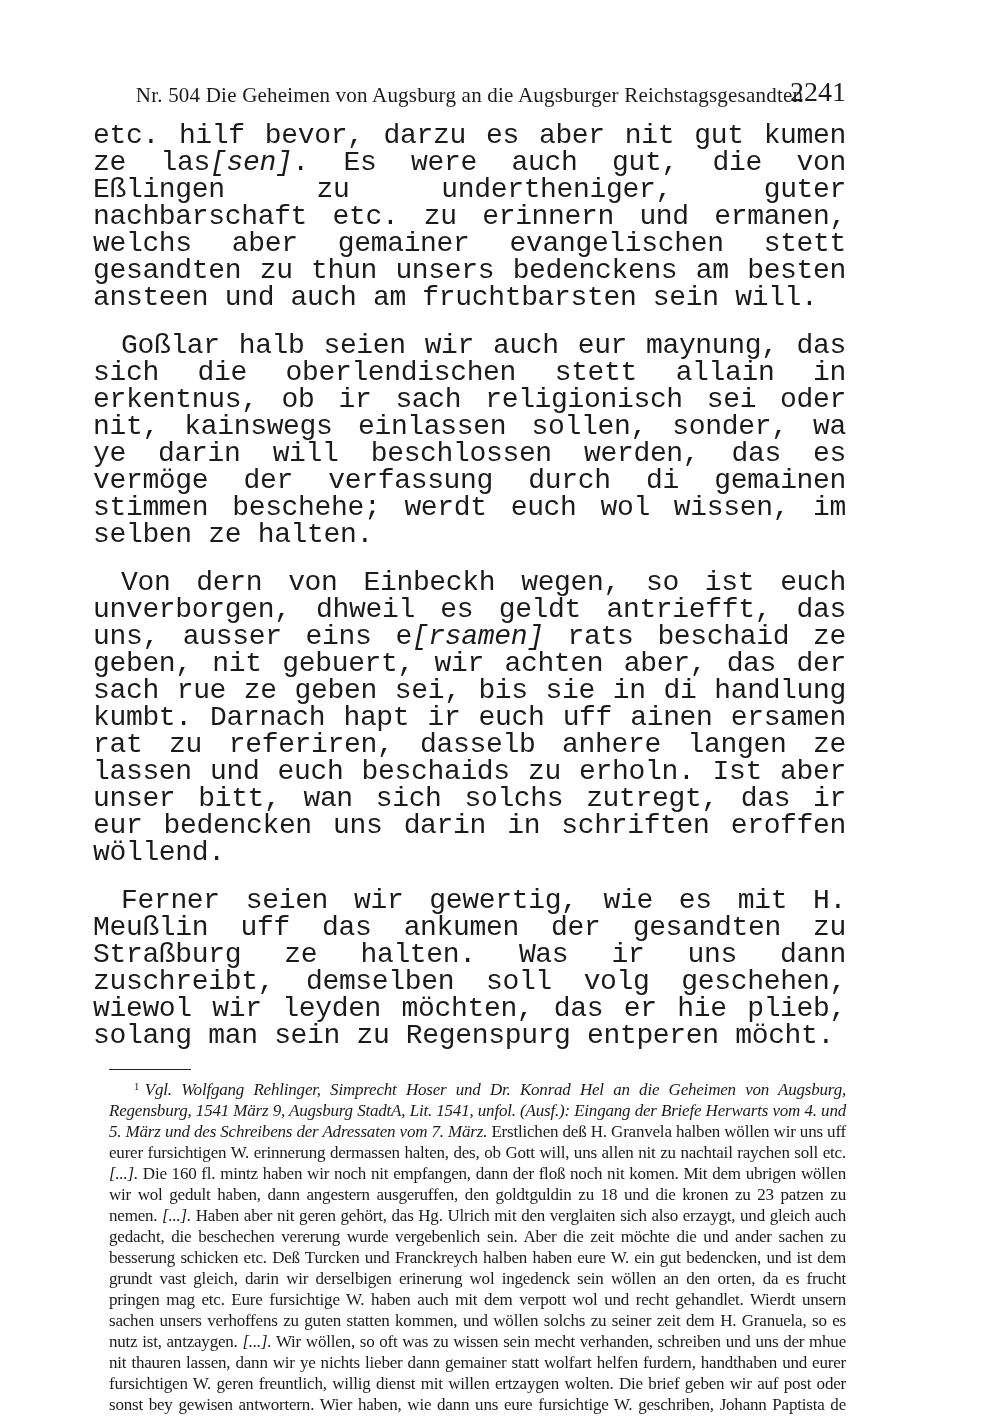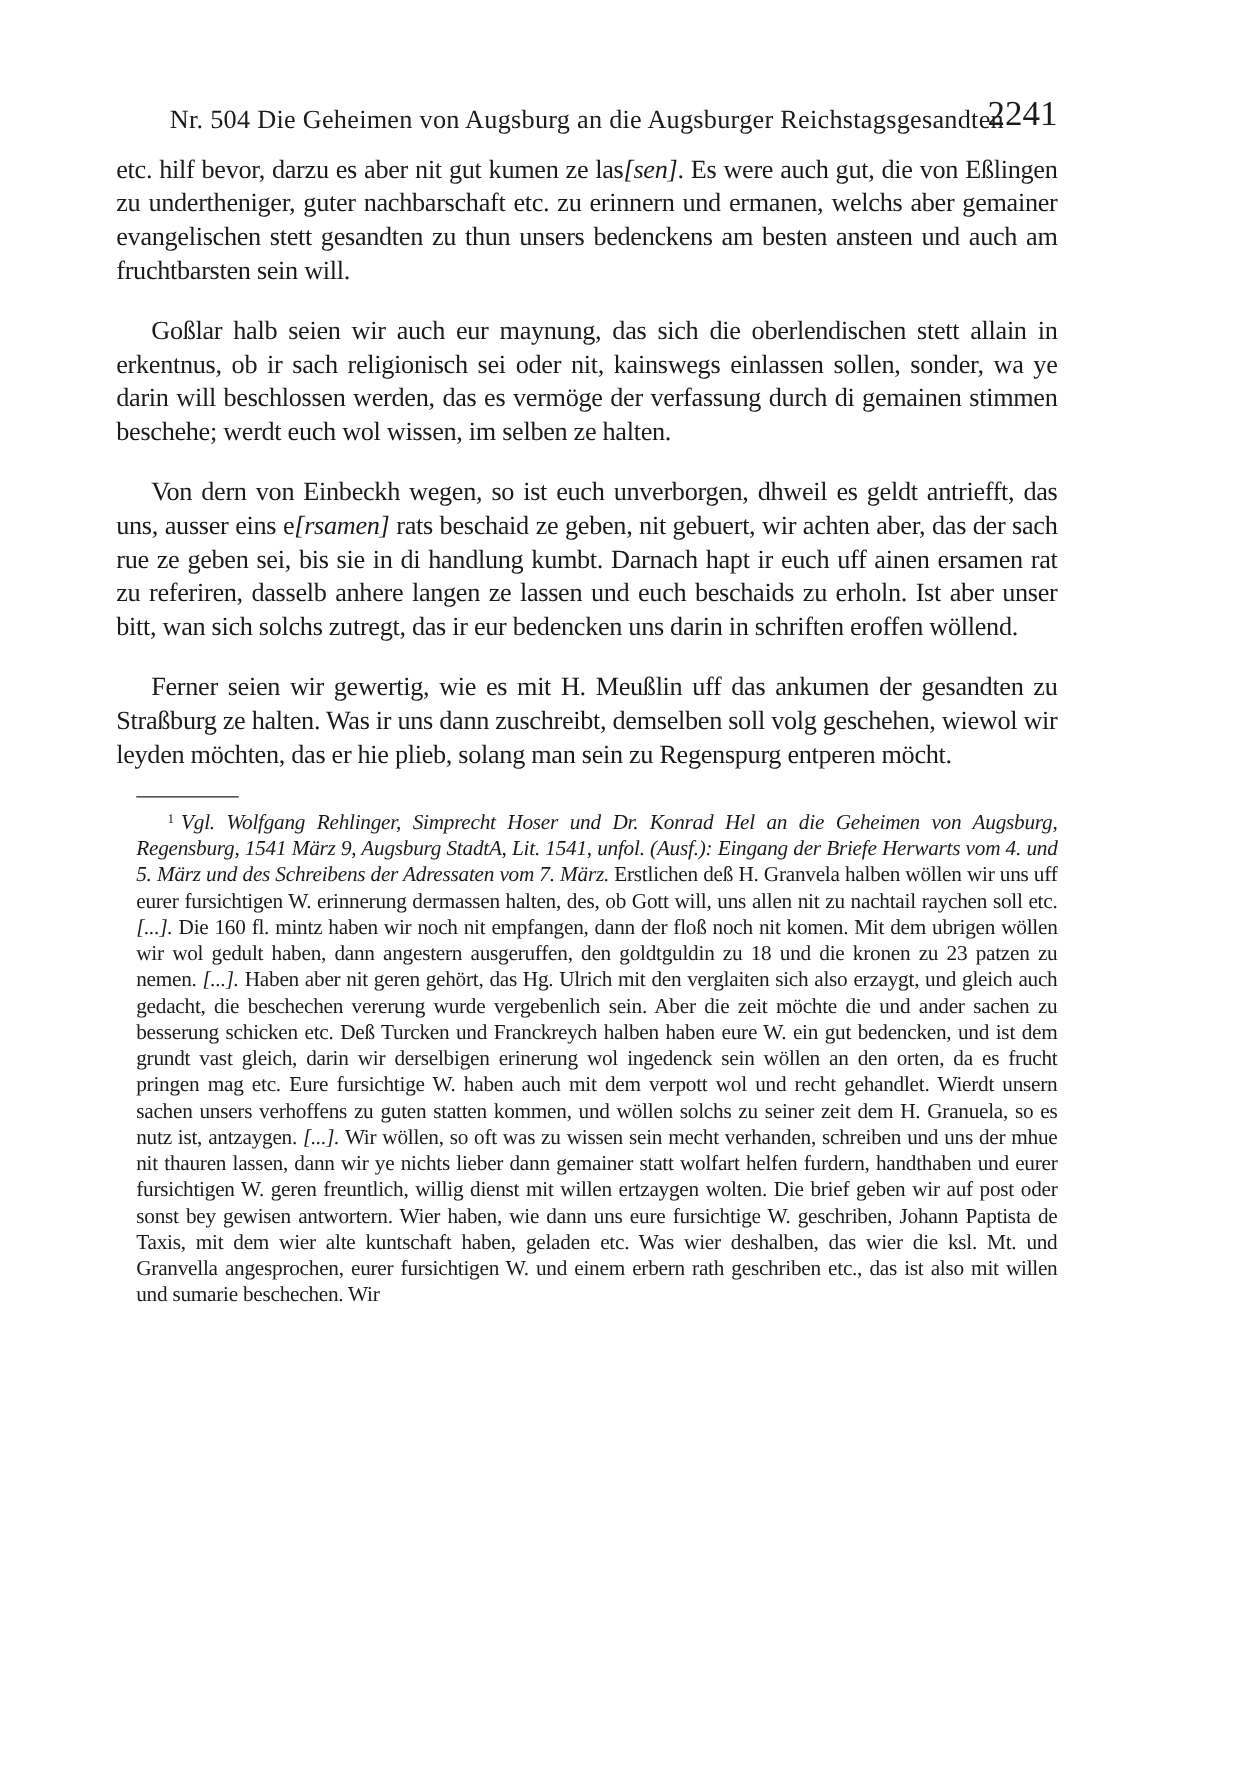--- a/index.html
+++ b/index.html
@@ -32,24 +32,25 @@
   }
   .page-number {
     position: absolute;
     right: 0;
     top: -5px;
     font-size: 28px;
     line-height: 34px;
   }
   .bodytext p {
     margin: 0 0 4px 0;
-    font-size: 21px;
+    font-size: 28px;
     line-height: 27px;
     text-align: justify;
     letter-spacing: -0.012em;
+    font-family: Liberation Mono, monospace;
   }
   .bodytext p.indent { text-indent: 28px; margin-top: 21px; }
   .italic { font-style: italic; }
   .sup {
     font-size: 0.62em;
     position: relative;
     top: -0.45em;
     line-height: 0;
   }
   .footnote-section { margin-top: 20px; margin-left: 16px; }

